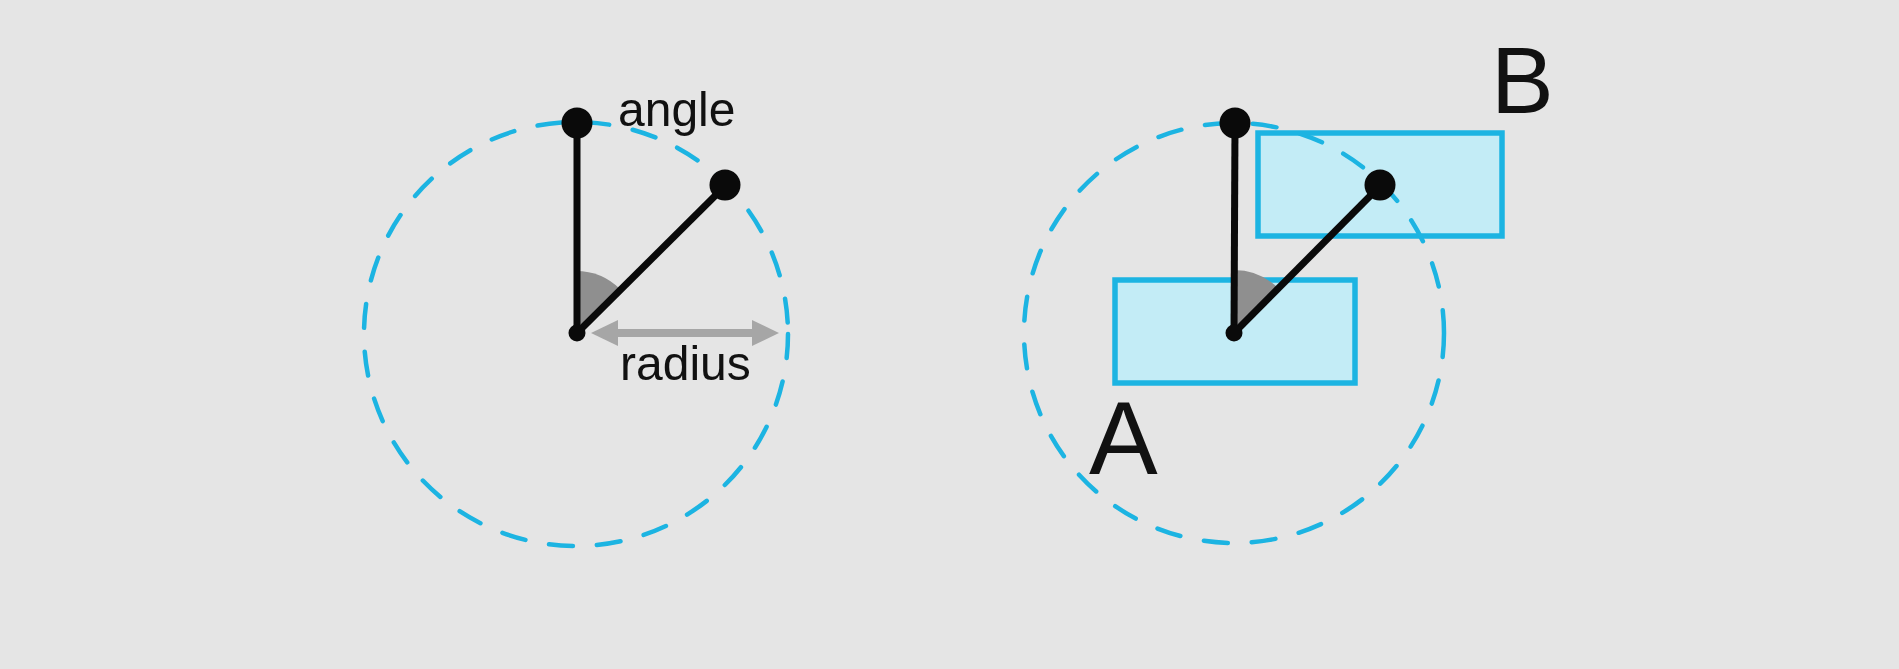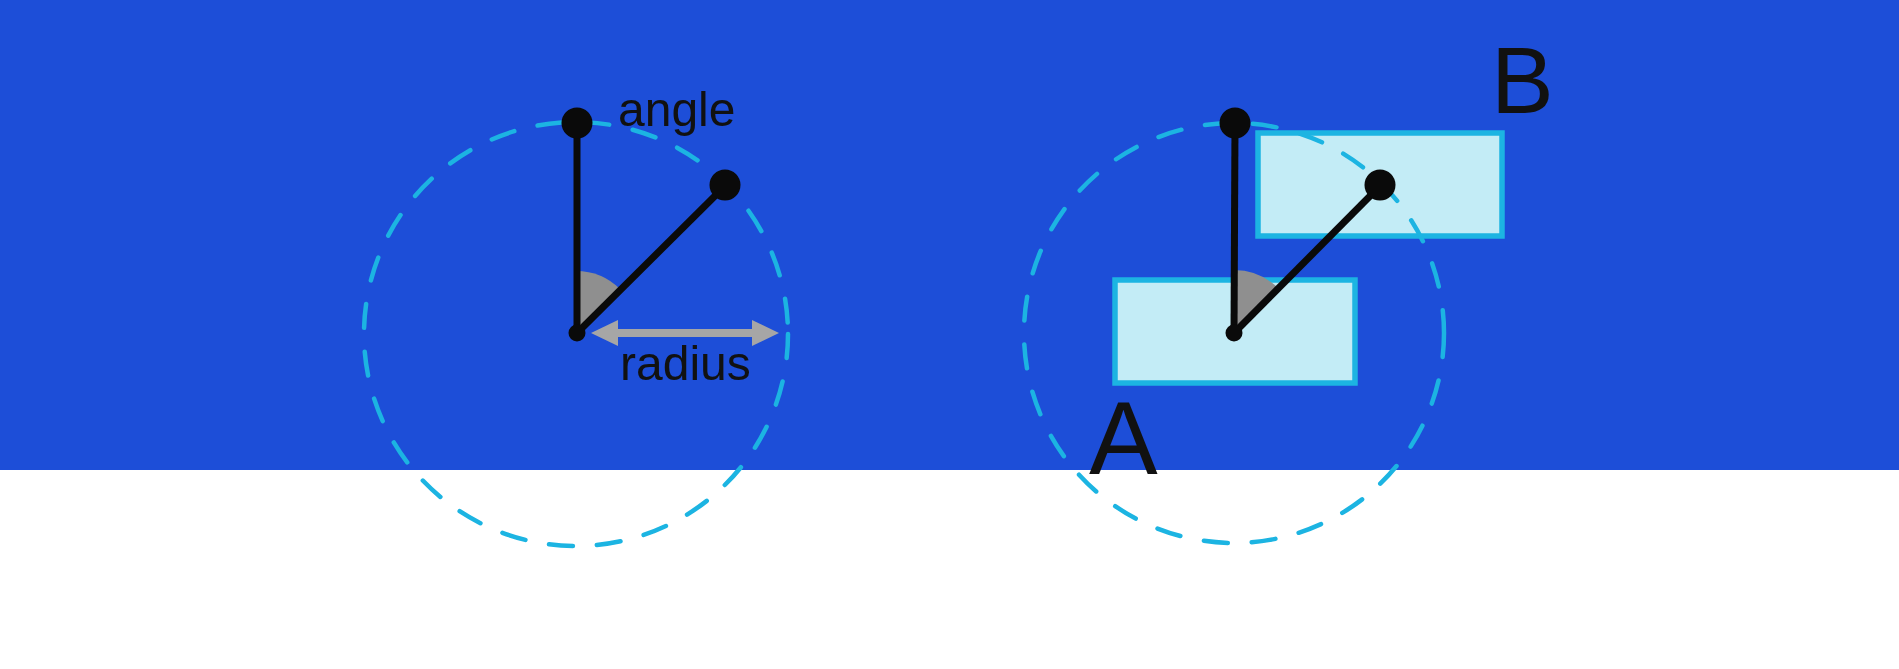--- a/index.html
+++ b/index.html
@@ -7,22 +7,22 @@
     padding: 0;
     background: #ffffff;
     width: 1899px;
     height: 669px;
     overflow: hidden;
     font-family: "Liberation Sans", sans-serif;
   }
   .canvas {
     position: relative;
     width: 1899px;
-    height: 470px;
-    background: #1d4ed8;
+    height: 669px;
+    background: #e5e5e5;
   }
   svg { display: block; }
   .lbl {
     font-family: "Liberation Sans", sans-serif;
     fill: #111111;
   }
   .lbl-small { font-size: 48px; }
   .lbl-big-a { font-size: 103px; }
   .lbl-big-b { font-size: 94px; }
 </style>

